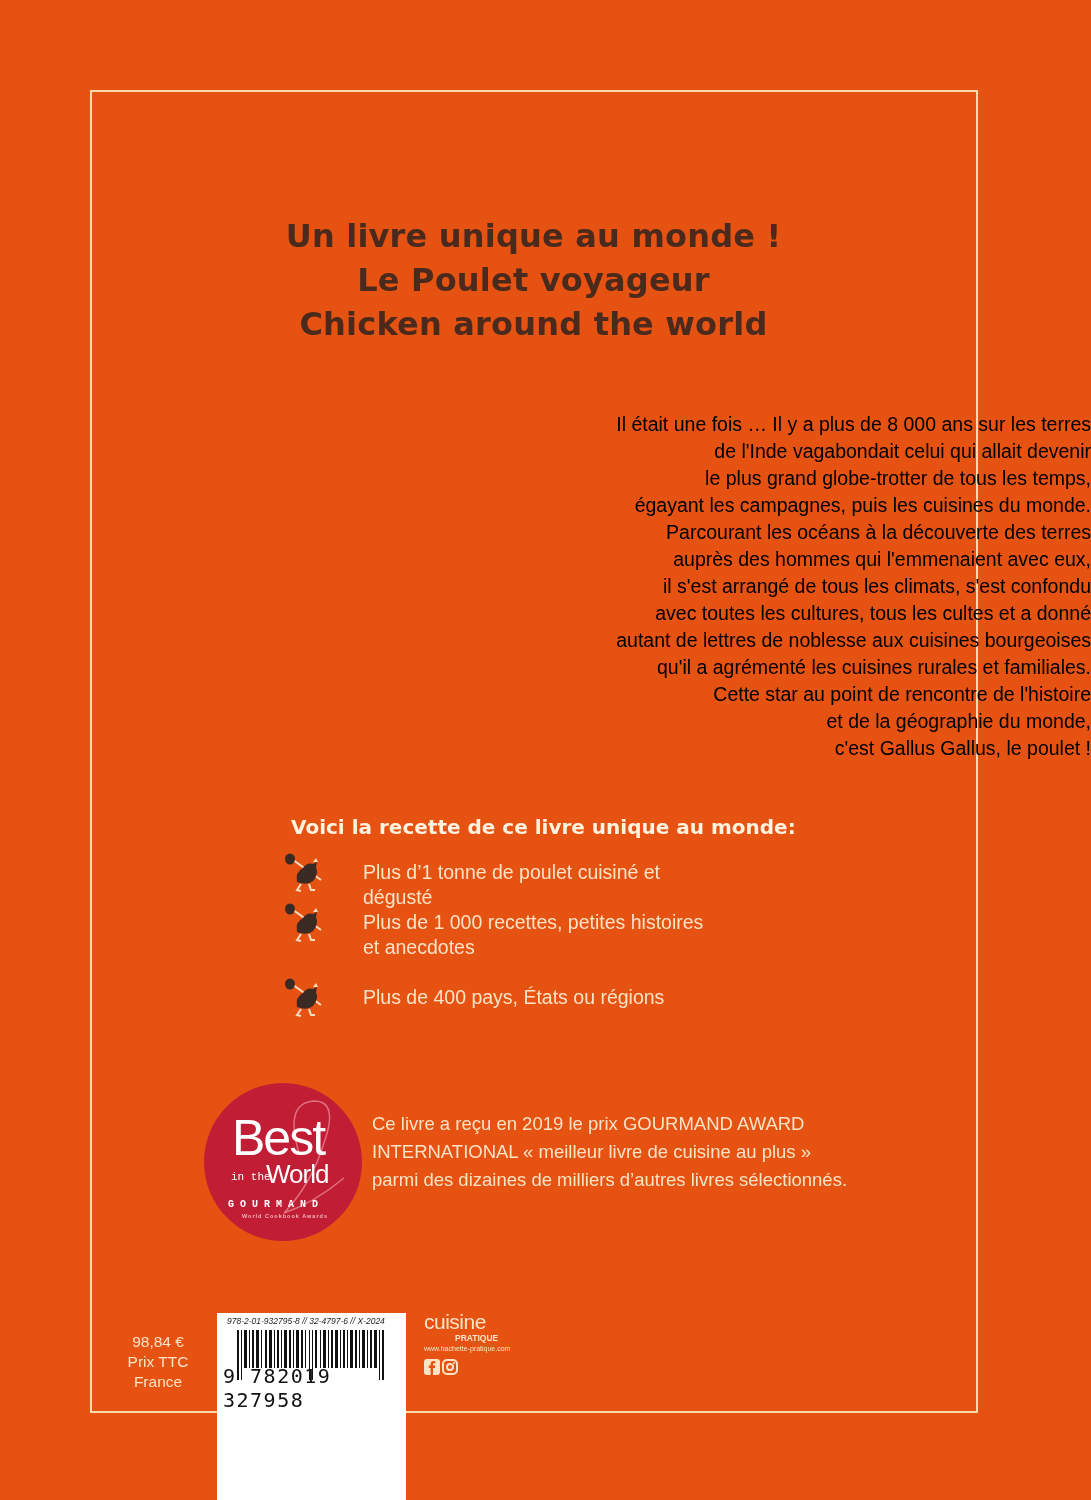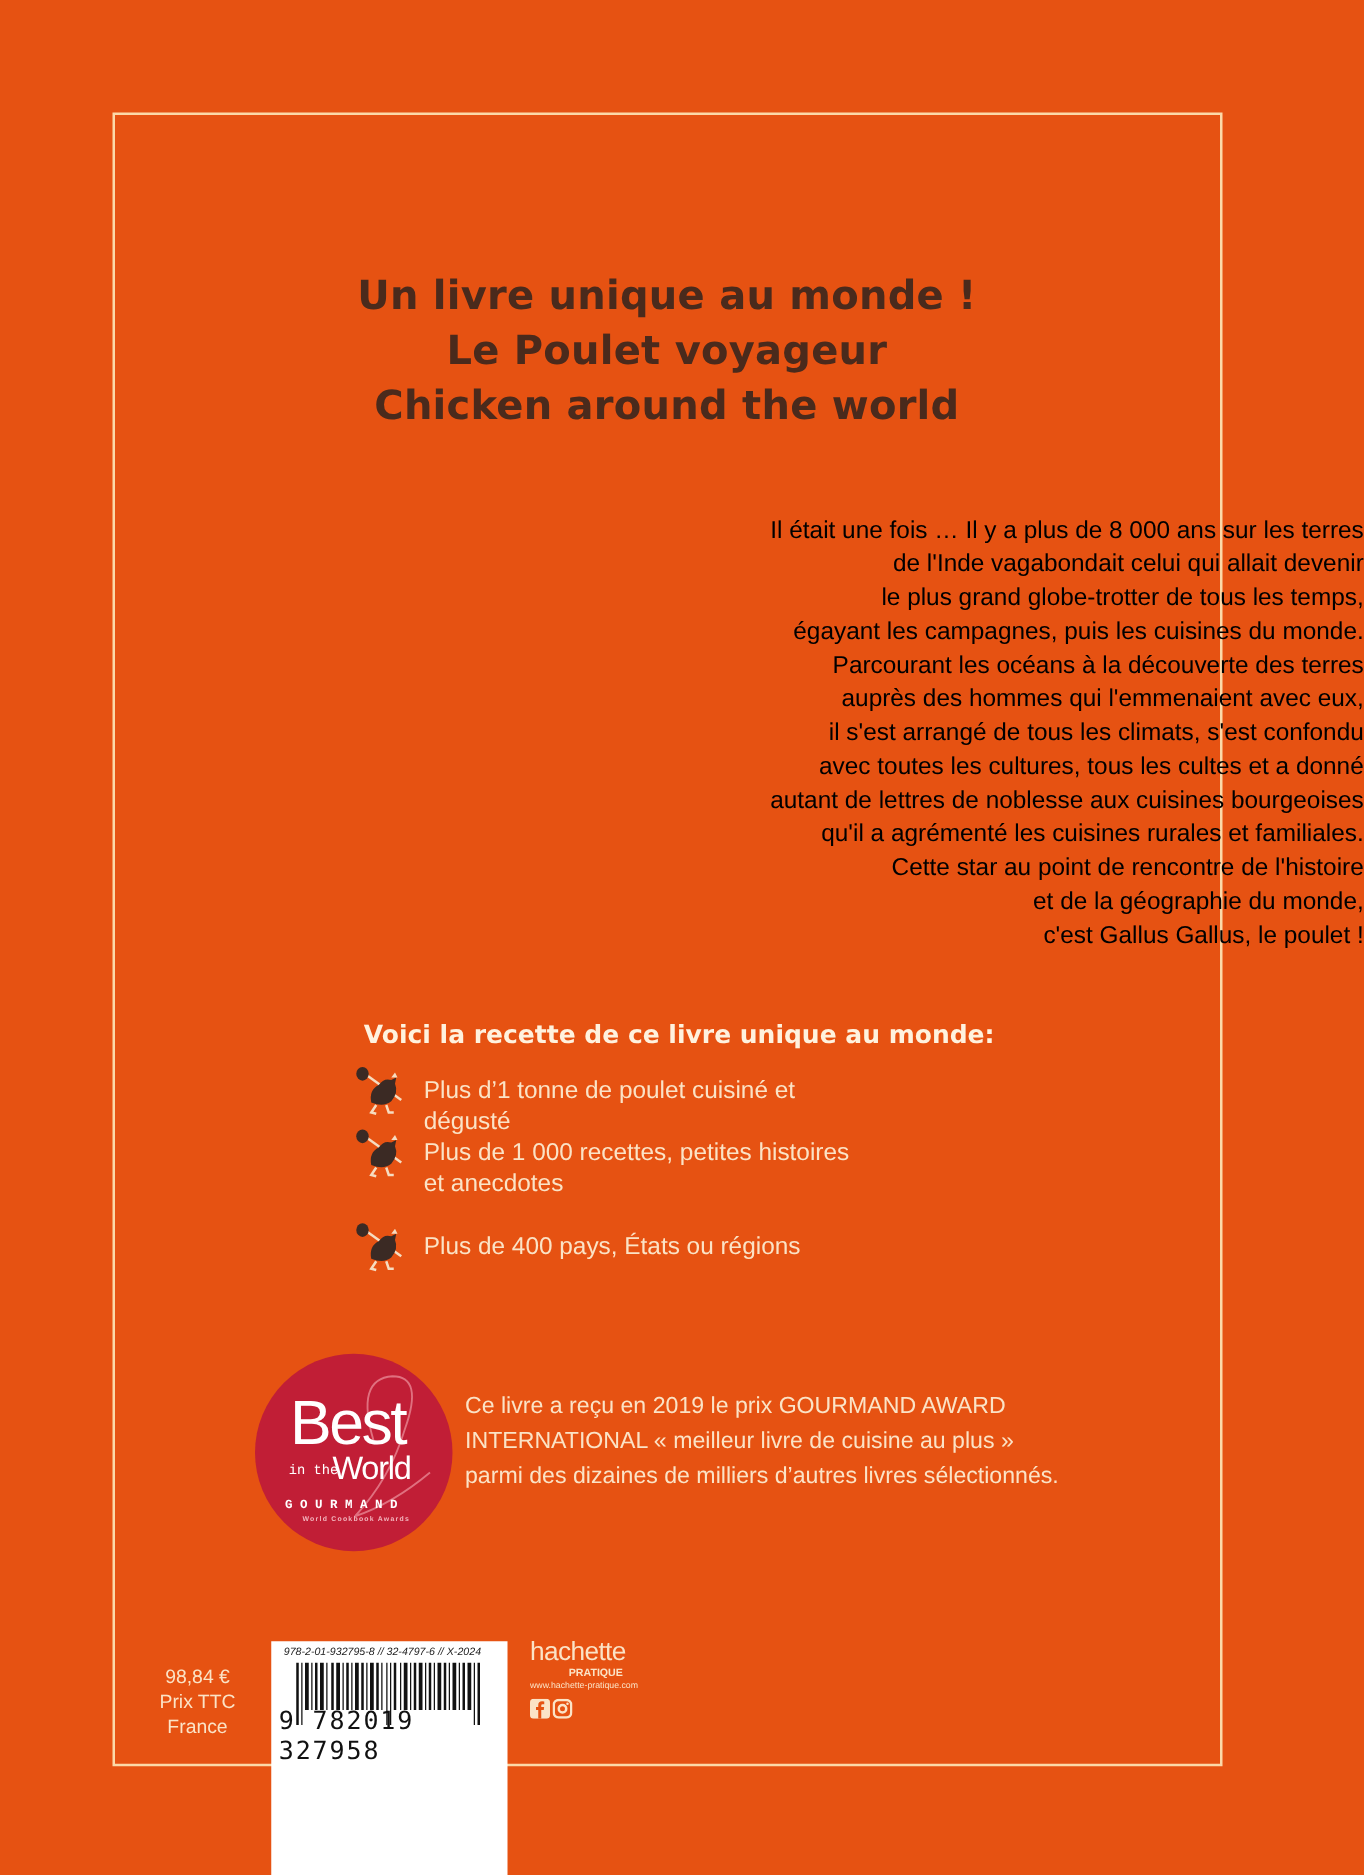--- a/index.html
+++ b/index.html
@@ -27,21 +27,21 @@
   .intro div { margin-left: -24px; }
   .recipe-title {
     position: absolute; left: 291px; top: 815px;
     font-weight: bold; font-size: 20px; color: #fff2de;
   }
   .features { position: absolute; left: 283px; top: 850px; }
   .feature { position: absolute; left: 0; display: flex; align-items: flex-start; }
   .feature .icon { width: 46px; height: 46px; margin-right: 10px; flex: none; }
   .feature .text {
     font-family: "Liberation Sans", sans-serif; font-size: 19.5px;
-    line-height: 25px; color: #fbe3c6; width: 360px; padding-top: 10px;
+    line-height: 25px; color: #fbe3c6; width: 360px; padding-top: 10px; margin-left: 24px;
   }
   .badge {
     position: absolute; left: 204px; top: 1083px; width: 158px; height: 158px;
     border-radius: 50%; background: #c11e36; overflow: hidden;
   }
   .badge .best {
     position: absolute; left: 28px; top: 30px; font-family: "Liberation Sans", sans-serif;
     font-size: 50px; color: #fff; letter-spacing: -2px; line-height: 50px;
   }
   .badge .inthe {
@@ -224,21 +224,21 @@
       <rect x="145" y="0" width="2" height="38"></rect>
         <rect x="149" y="0" width="3" height="38"></rect>
       <rect x="154" y="0" width="1" height="50"></rect>
         <rect x="157" y="0" width="2" height="50"></rect>
     </g>
   </svg>
   <div class="isbn-digits">9 782019 327958</div>
 </div>
 
 <div class="publisher">
-  <div class="name">hachette</div>
+  <div class="name">cuisine</div>
   <div class="imprint">PRATIQUE</div>
   <div class="url">www.hachette-pratique.com</div>
   <div class="socials">
     <svg width="16" height="16" viewBox="0 0 16 16">
       <rect x="0" y="0" width="16" height="16" rx="3" fill="#fbe3c6"></rect>
       <path d="M9 16 V9 H11 L11.3 6.6 H9 V5.2 Q9 4.3 10 4.3 H11.4 V2.2 Q10.6 2 9.7 2 Q6.6 2 6.6 5 V6.6 H4.8 V9 H6.6 V16 Z" fill="#e65212"></path>
     </svg>
     <svg width="16" height="16" viewBox="0 0 16 16">
       <rect x="1" y="1" width="14" height="14" rx="4" fill="none" stroke="#fbe3c6" stroke-width="2"></rect>
       <circle cx="8" cy="8" r="3" fill="none" stroke="#fbe3c6" stroke-width="2"></circle>

